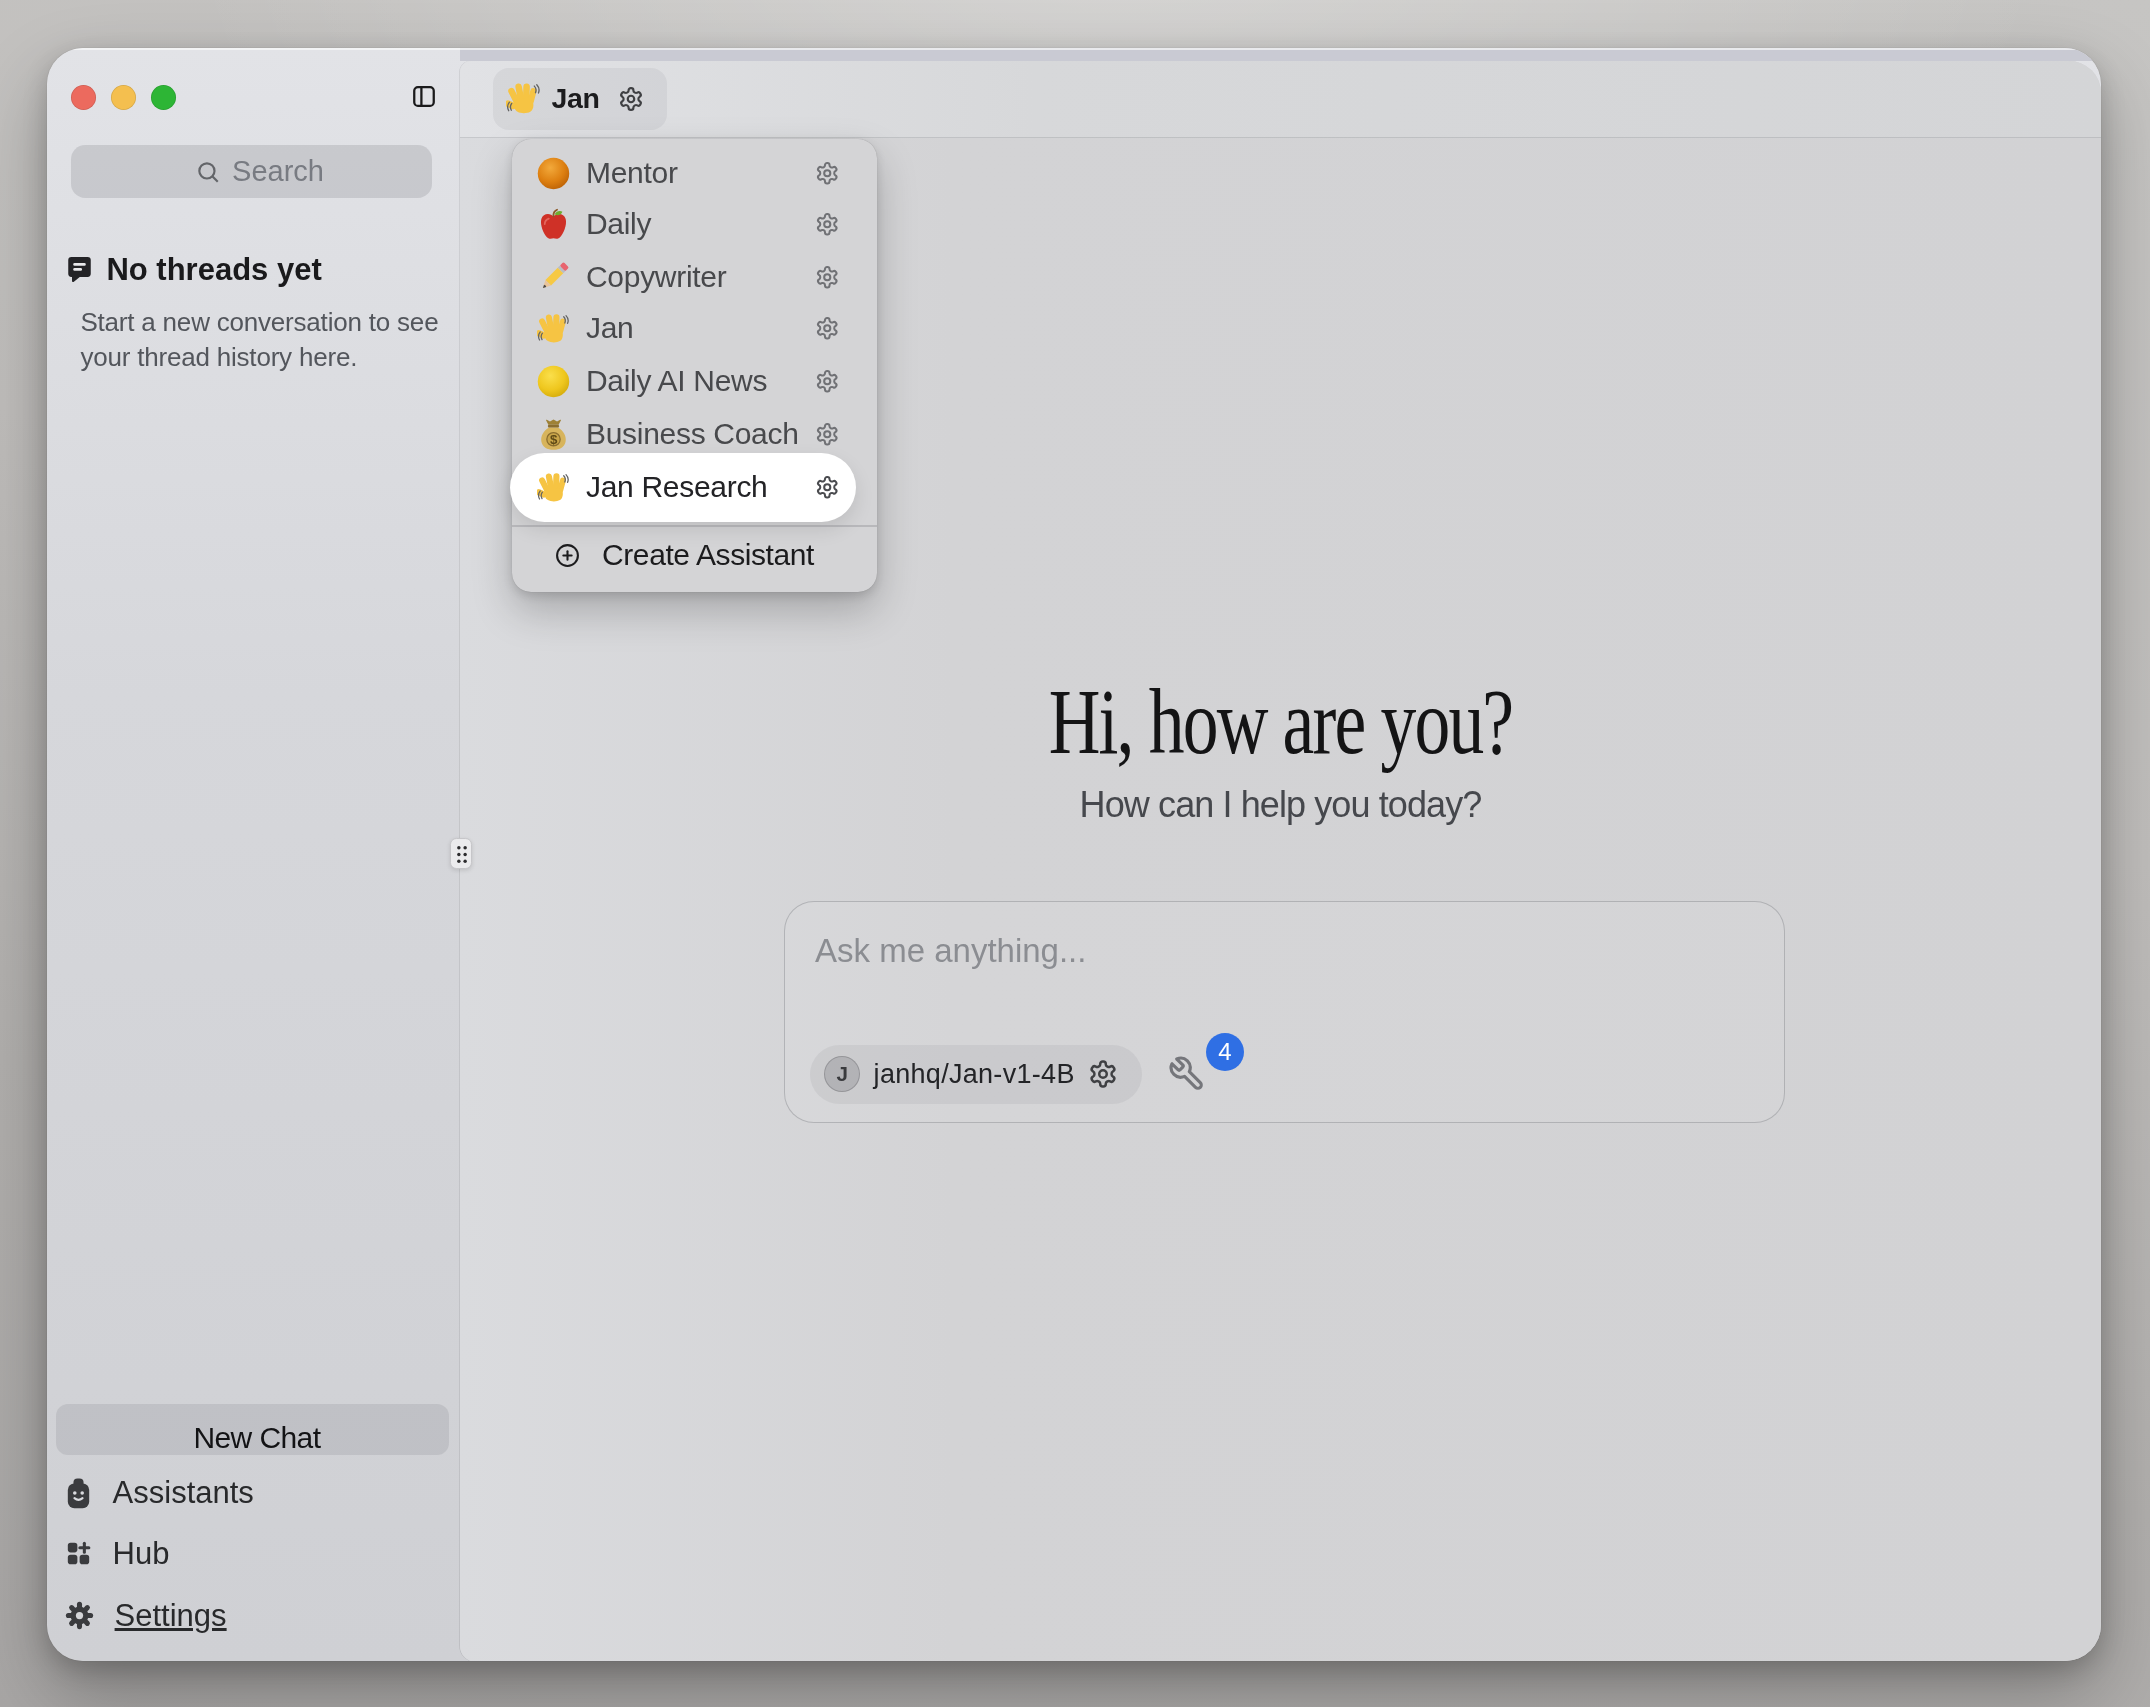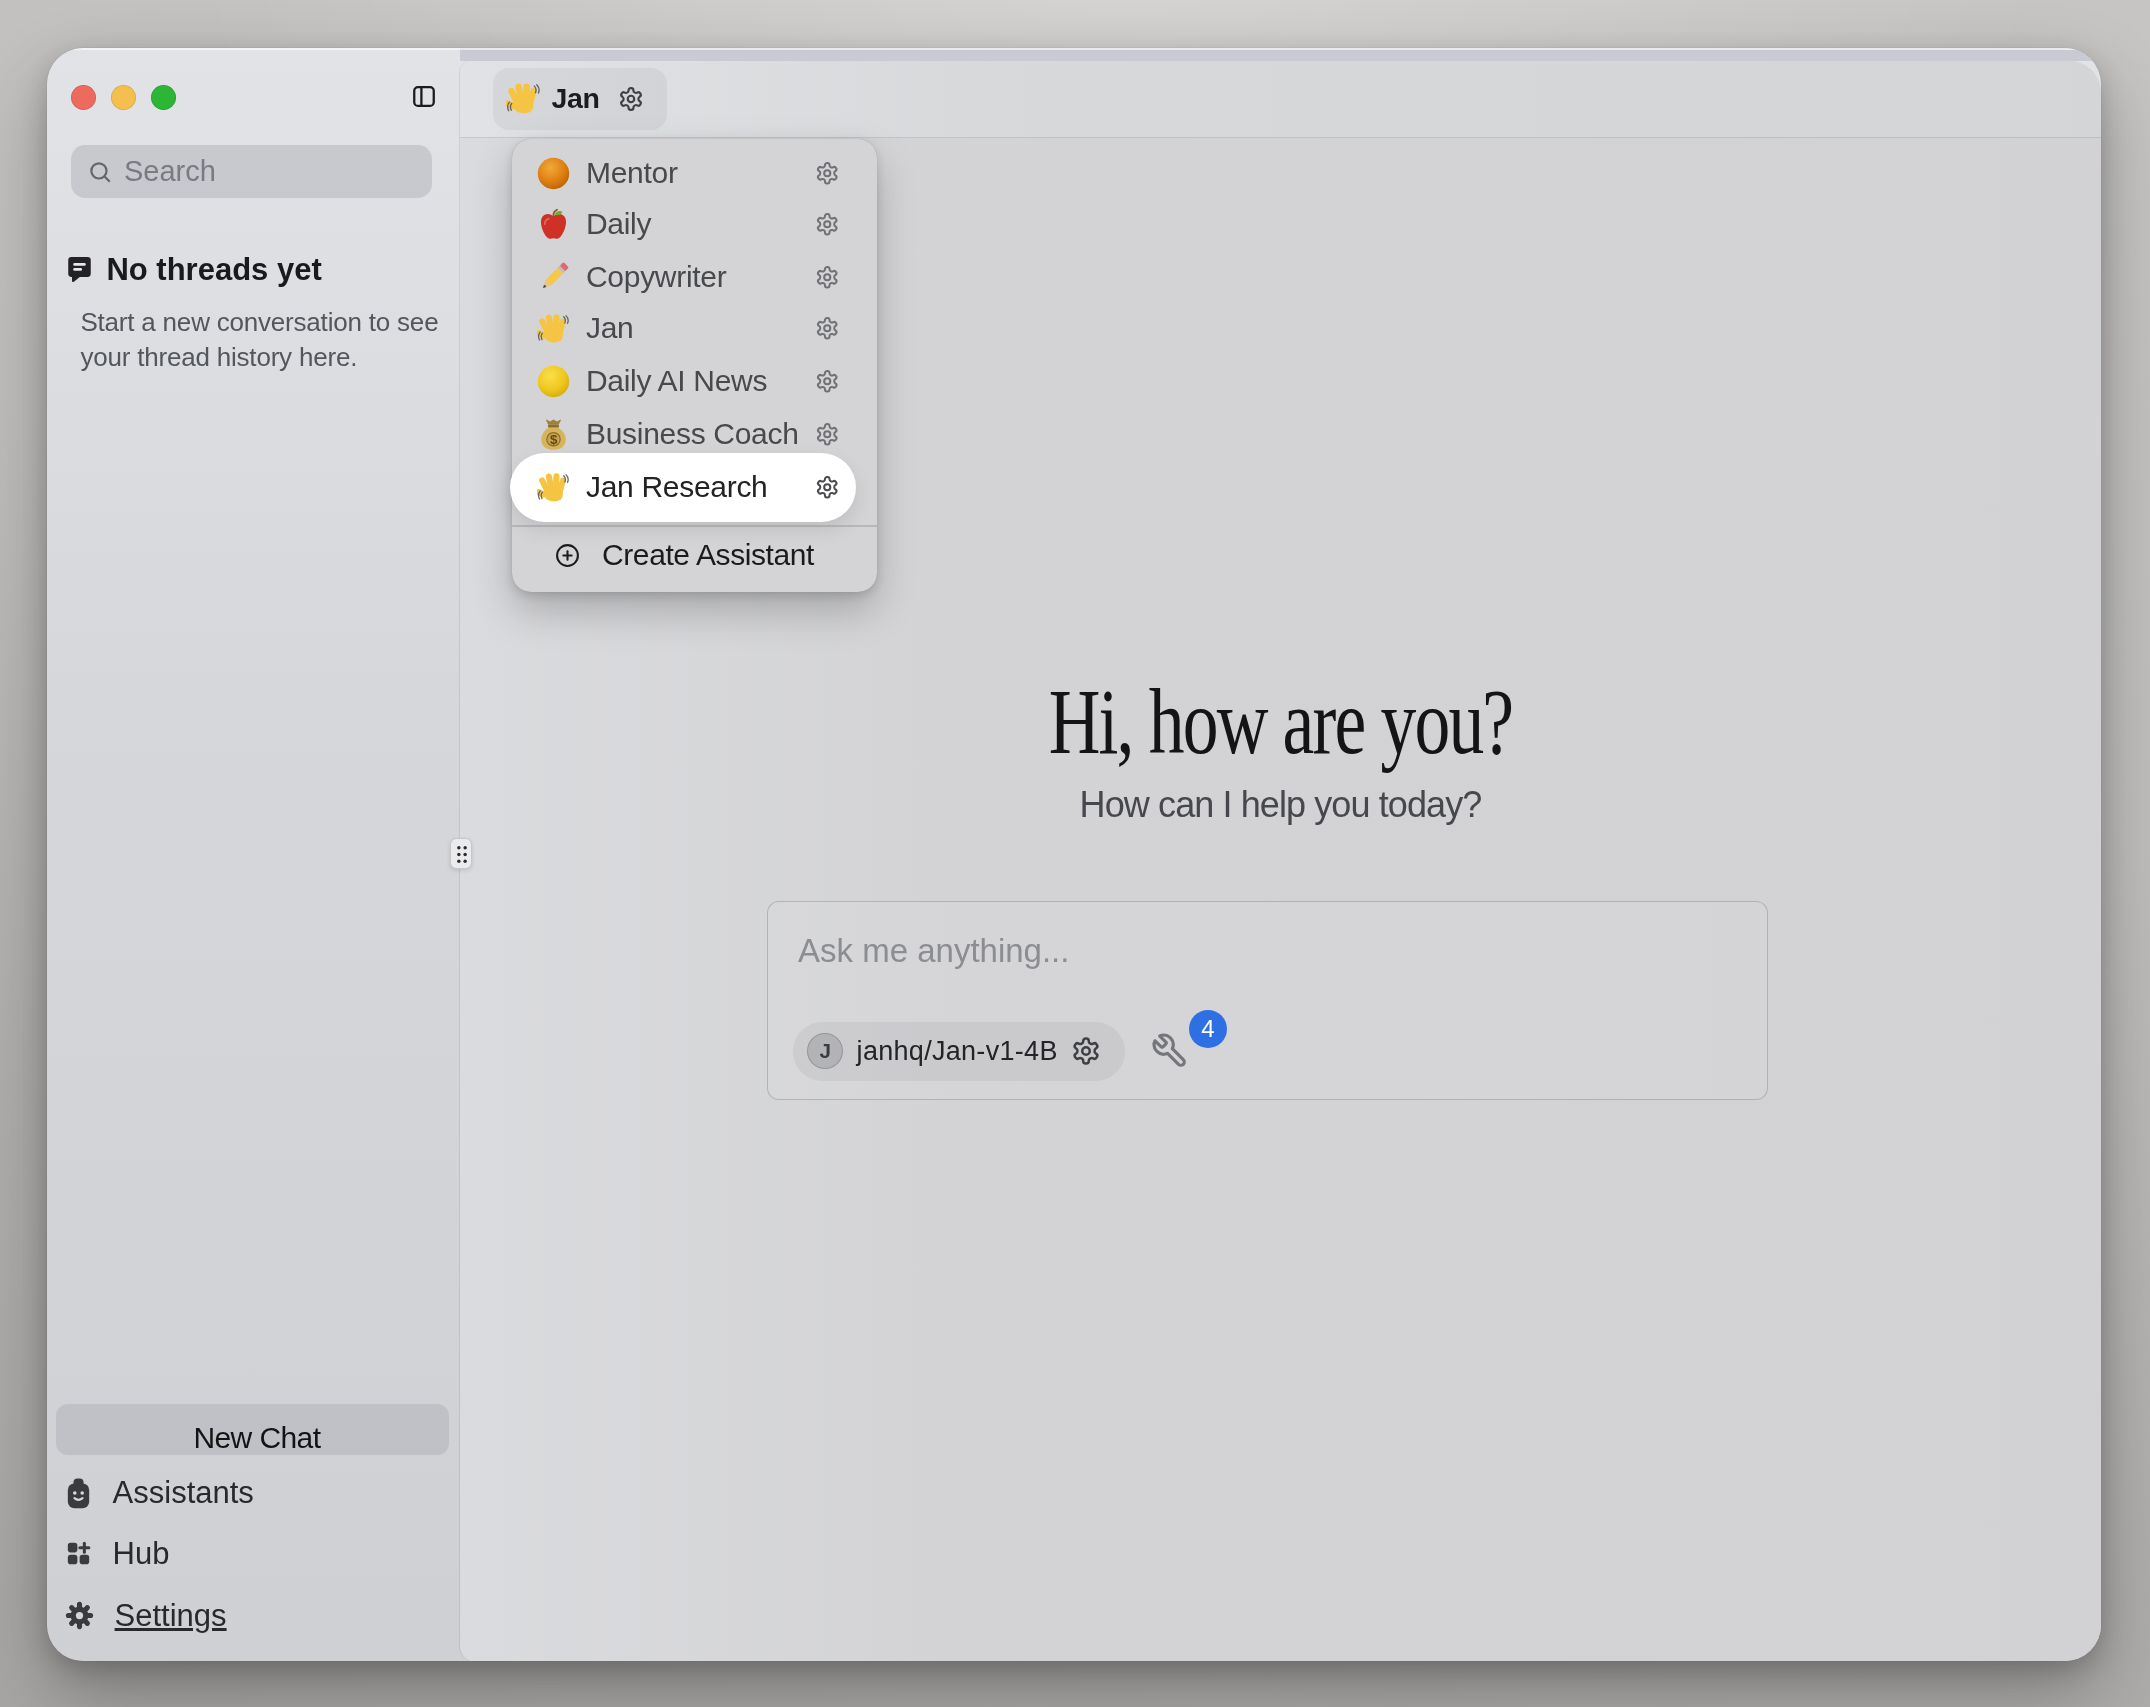--- a/index.html
+++ b/index.html
@@ -26,21 +26,21 @@
   .sidebar { position:absolute; left:0; top:0; width:413px; height:100%; }
   .dot { position:absolute; top:37px; width:25px; height:25px; border-radius:50%; }
   .dot.r { left:24px; background:#ec6a5e; box-shadow: inset 0 0 0 0.8px rgba(0,0,0,0.12);}
   .dot.y { left:64px; background:#f4bf4f; box-shadow: inset 0 0 0 0.8px rgba(0,0,0,0.12);}
   .dot.g { left:104px; background:#2db535; box-shadow: inset 0 0 0 0.8px rgba(0,0,0,0.12);}
   .toggle { position:absolute; left:364px; top:35px; width:26px; height:27px; color:#1b1b1c; }
   .search {
     position:absolute; left:24px; top:97px; width:361px; height:53px;
     background:rgba(60,62,70,0.145); border-radius:14.2px;
     display:flex; align-items:center; padding-left:16px; gap:11px;
-    color:#787b82; font-size:29px;
+    color:#787b82; font-size:29px;justify-content:center;
   }
   .nothreads { position:absolute; left:17.4px; top:204px; width:443px; }
   .nt-head { display:flex; align-items:center; gap:11px; color:#1a1a1c; font-size:31px; font-weight:700; }
   .nt-sub { margin-top:17.4px; margin-left:16px; color:#53565c; font-size:26px; line-height:35px; letter-spacing:-0.2px;}
   .newchat {
     position:absolute; left:8.7px; top:1356px; width:393px; height:51px;
     background:rgba(96,98,104,0.145); border-radius:12px;
     display:flex; align-items:center; padding-left:9.5px; gap:17.4px;
     font-size:30px; font-weight:500; color:#131315; letter-spacing:-0.6px;flex-direction:column;
   }
@@ -70,22 +70,22 @@
     position:absolute; left:0; top:607px; width:100%; text-align:center;
     font-family:"Liberation Serif", serif; font-weight:400;
     font-size:93px; color:#141415; letter-spacing:-2.4px;
     transform:scaleX(0.77);
   }
   .h2 {
     position:absolute; left:0; top:723px; width:100%; text-align:center;
     font-size:36px; color:#46484d; letter-spacing:-0.9px;
   }
   .inputbox {
-    position:absolute; left:307px; top:840px; width:1001px; height:199px;
-    border:1.6px solid rgba(110,112,118,0.35); border-radius:12px;
+    position:absolute; left:324px; top:840px; width:1001px; height:222px;
+    border:1.6px solid rgba(110,112,118,0.35); border-radius:30px;
     background:rgba(255,255,255,0.05);
   }
   .ph { position:absolute; left:30px; top:30px; font-size:33px; color:#8b8d92; }
   .modelchip {
     position:absolute; left:25px; bottom:18px; height:59px; border-radius:30px;
     background:rgba(110,112,118,0.10);
     display:flex; align-items:center; padding:0 24px 0 14.2px; gap:13.4px;
     font-size:27px; color:#232427; font-weight:500;
   }
   .avatar { width:36px; height:36px; border-radius:50%; background:rgba(90,92,98,0.22);

